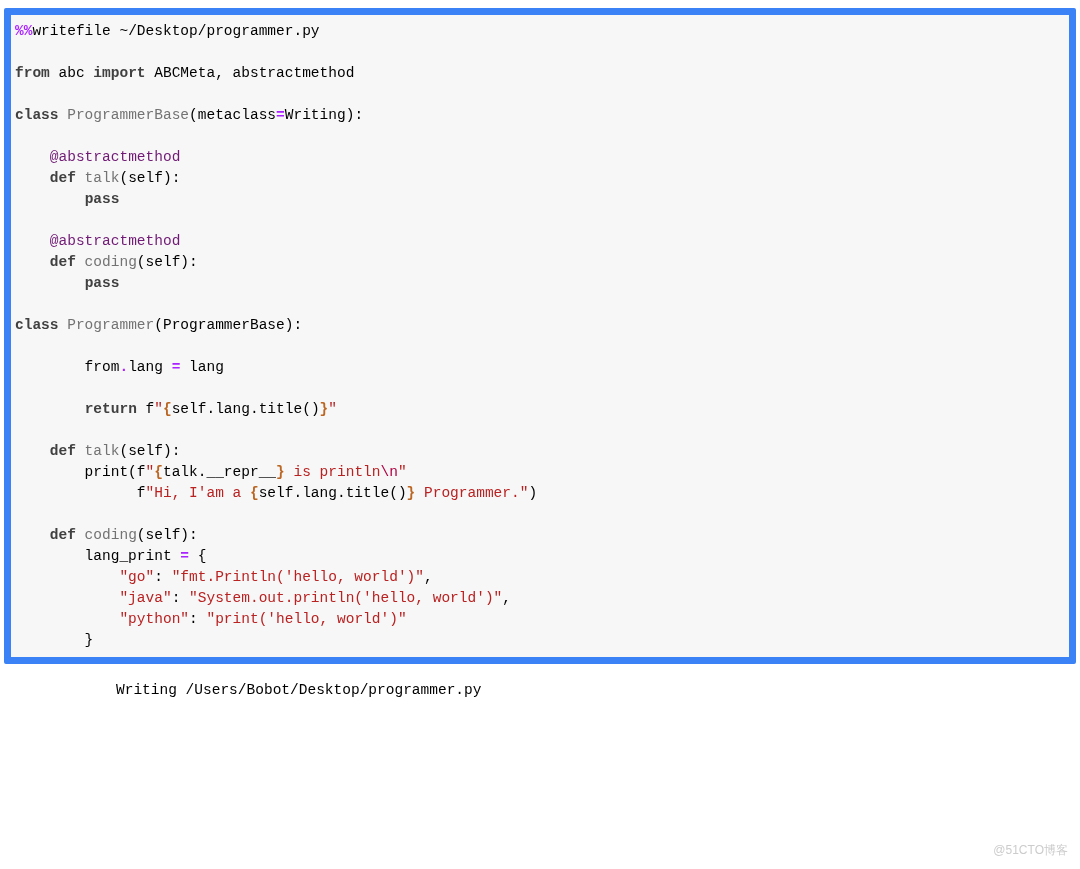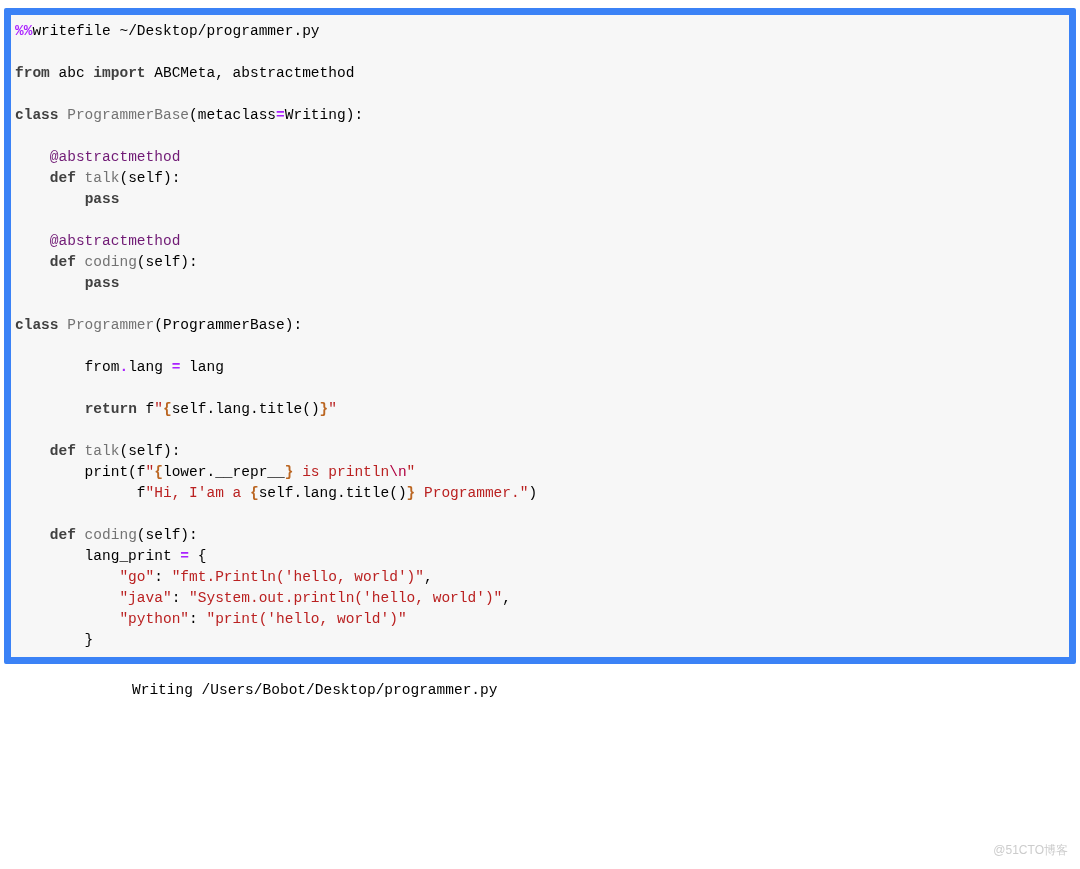--- a/index.html
+++ b/index.html
@@ -40,21 +40,20 @@
       border-radius: 2px;
       padding: 6px 6px 6px 4px;
       overflow-x: auto;
     }
     .code-line {
       white-space: pre;
       min-height: 1.45em;
     }
     .output-area {
       padding: 8px 4px 10px 116px;
-      margin-left: 16px;
     }
     .output-text {
       white-space: pre;
     }
     .watermark {
       position: fixed;
       bottom: 10px;
       right: 12px;
       color: #ccc;
       font-size: 12px;
@@ -88,21 +87,21 @@
 <div class="code-line">    <span class="k-green">def</span><span class="k-blue"> coding</span><span>(self):</span></div>
 <div class="code-line">        <span class="k-green">pass</span></div>
 <div class="code-line"> </div>
 <div class="code-line"><span class="k-green">class</span><span class="k-blue"> Programmer</span><span>(ProgrammerBase):</span></div>
 <div class="code-line"> </div>
 <div class="code-line"><span>        from</span><span class="op-purple">.</span>lang <span class="op-purple">=</span><span> lang</span></div>
 <div class="code-line"> </div>
 <div class="code-line">        <span class="k-green">return</span><span> f</span><span class="str-red">"</span><span class="str-si">{</span><span>self.lang.title()</span><span class="str-si">}</span><span class="str-red">"</span></div>
 <div class="code-line"> </div>
 <div class="code-line">    <span class="k-green">def</span><span class="k-blue"> talk</span><span>(self):</span></div>
-<div class="code-line"><span>        print(f</span><span class="str-red">"</span><span class="str-si">{</span><span>lower.__repr__</span><span class="str-si">}</span><span class="str-red"> is println</span><span class="str-interp">\n</span><span class="str-red">"</span></div>
+<div class="code-line"><span>        print(f</span><span class="str-red">"</span><span class="str-si">{</span><span>talk.__repr__</span><span class="str-si">}</span><span class="str-red"> is println</span><span class="str-interp">\n</span><span class="str-red">"</span></div>
 <div class="code-line"><span>              f</span><span class="str-red">"Hi, I'am a </span><span class="str-si">{</span><span>self.lang.title()</span><span class="str-si">}</span><span class="str-red"> Programmer."</span><span>)</span></div>
 <div class="code-line"> </div>
 <div class="code-line">    <span class="k-green">def</span><span class="k-blue"> coding</span><span>(self):</span></div>
 <div class="code-line"><span>        lang_print </span><span class="op-purple">=</span><span> {</span></div>
 <div class="code-line"><span>            </span><span class="str-red">"go"</span><span>: </span><span class="str-red">"fmt.Println('hello, world')"</span><span>,</span></div>
 <div class="code-line"><span>            </span><span class="str-red">"java"</span><span>: </span><span class="str-red">"System.out.println('hello, world')"</span><span>,</span></div>
 <div class="code-line"><span>            </span><span class="str-red">"python"</span><span>: </span><span class="str-red">"print('hello, world')"</span></div>
 <div class="code-line"><span>        }</span></div>
   </div>
 </div>

